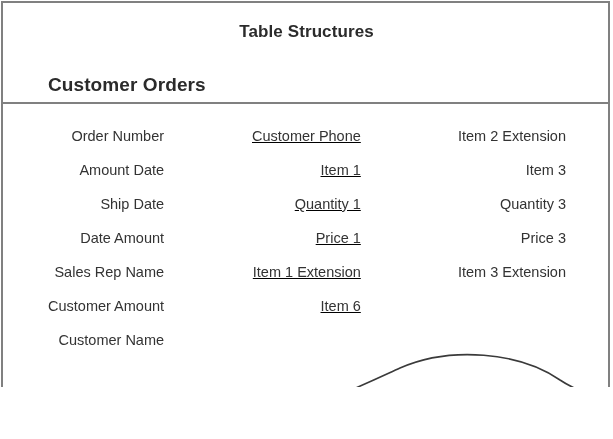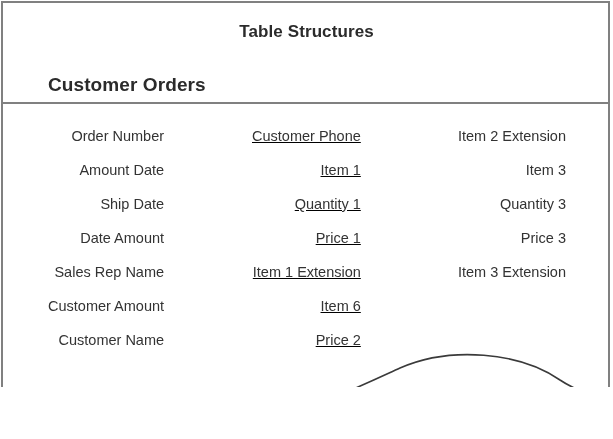--- a/index.html
+++ b/index.html
@@ -111,21 +111,20 @@
       <div class="field-item">Customer Name</div>
     </div>
 
     <div class="field-column col-1">
       <div class="field-item">Customer Phone</div>
       <div class="field-item">Item 1</div>
       <div class="field-item">Quantity 1</div>
       <div class="field-item">Price 1</div>
       <div class="field-item">Item 1 Extension</div>
       <div class="field-item">Item 6</div>
-      <div class="field-item">Price 2</div>
     </div>
 
     <div class="field-column col-2">
       <div class="field-item">Item 2 Extension</div>
       <div class="field-item">Item 3</div>
       <div class="field-item">Quantity 3</div>
       <div class="field-item">Price 3</div>
       <div class="field-item">Item 3 Extension</div>
     </div>
   </div>

